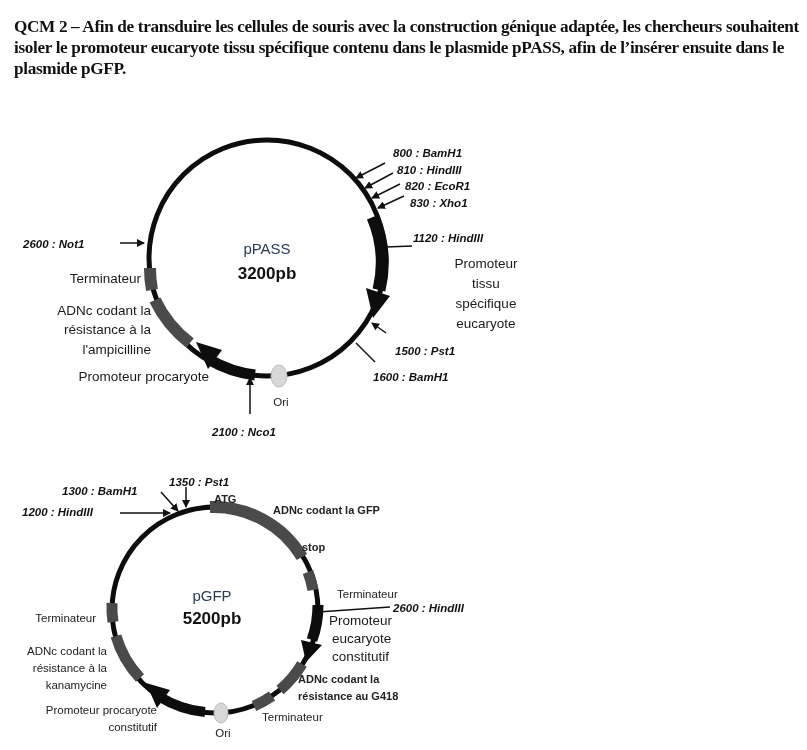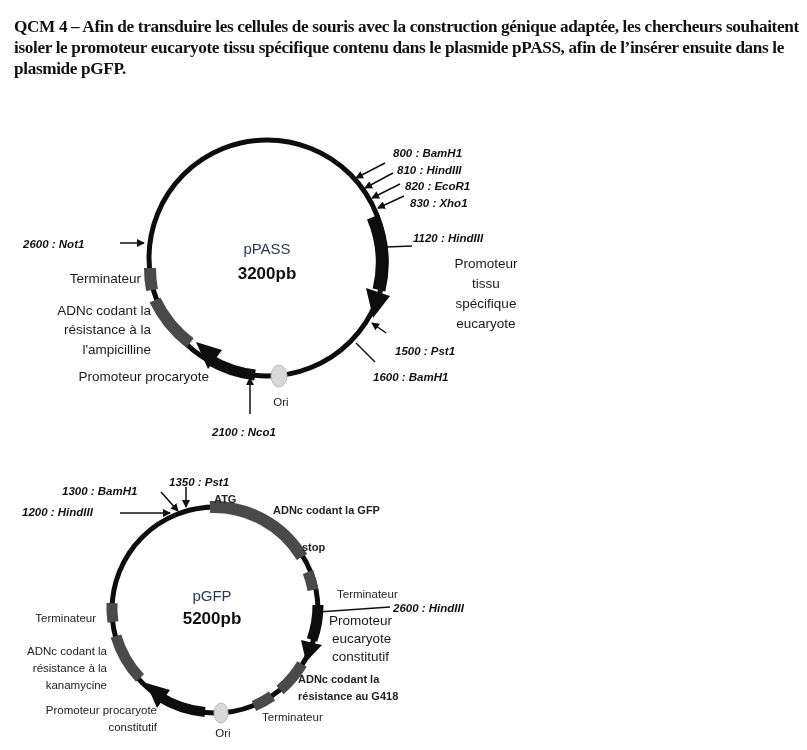--- a/index.html
+++ b/index.html
@@ -14,21 +14,21 @@
     .lbl { font-family: "Liberation Sans", sans-serif; font-size: 13.5px; fill: #1a1a1a; }
     .site { font-family: "Liberation Sans", sans-serif; font-size: 11.5px; font-weight: bold; font-style: italic; fill: #111; }
     .cname { font-family: "Liberation Sans", sans-serif; font-size: 15px; fill: #2b3a55; }
     .csize { font-family: "Liberation Sans", sans-serif; font-size: 17px; font-weight: bold; fill: #111; }
     .small { font-family: "Liberation Sans", sans-serif; font-size: 11.5px; fill: #222; }
     .smallb { font-family: "Liberation Sans", sans-serif; font-size: 11px; font-weight: bold; fill: #222; }
   </style>
 </head>
 <body>
 
-<div class="question">QCM 4 – Afin de transduire les cellules de souris avec la construction génique adaptée, les chercheurs souhaitent isoler le promoteur eucaryote tissu spécifique contenu dans le plasmide pPASS, afin de l’insérer ensuite dans le plasmide pGFP.</div>
+<div class="question">QCM 2 – Afin de transduire les cellules de souris avec la construction génique adaptée, les chercheurs souhaitent isoler le promoteur eucaryote tissu spécifique contenu dans le plasmide pPASS, afin de l’insérer ensuite dans le plasmide pGFP.</div>
 
 <svg width="807" height="750" viewBox="0 0 807 750">
   <defs>
     <marker id="ah" markerWidth="8" markerHeight="8" refX="7" refY="4" orient="auto" markerUnits="userSpaceOnUse">
       <path d="M0,0 L8,4 L0,8 Z" fill="#111"></path>
     </marker>
   </defs>
 
   <g>
     <circle cx="267" cy="258" r="118" fill="none" stroke="#0d0d0d" stroke-width="5"></circle>

